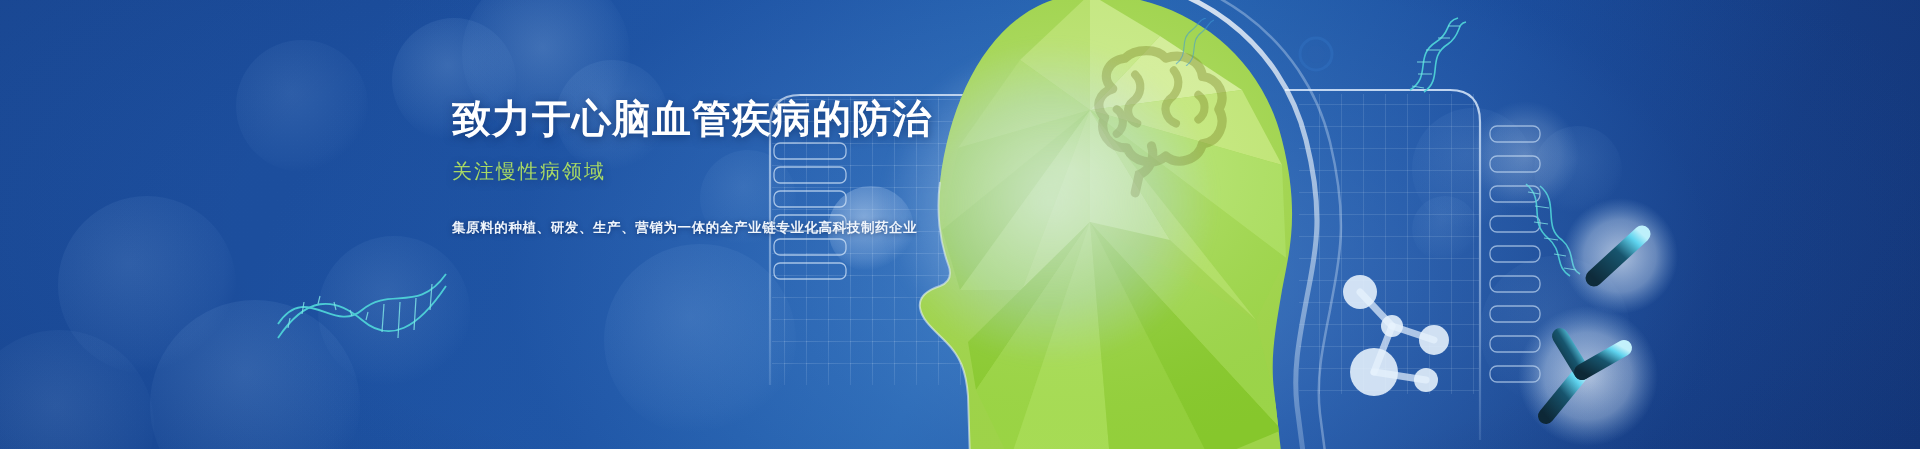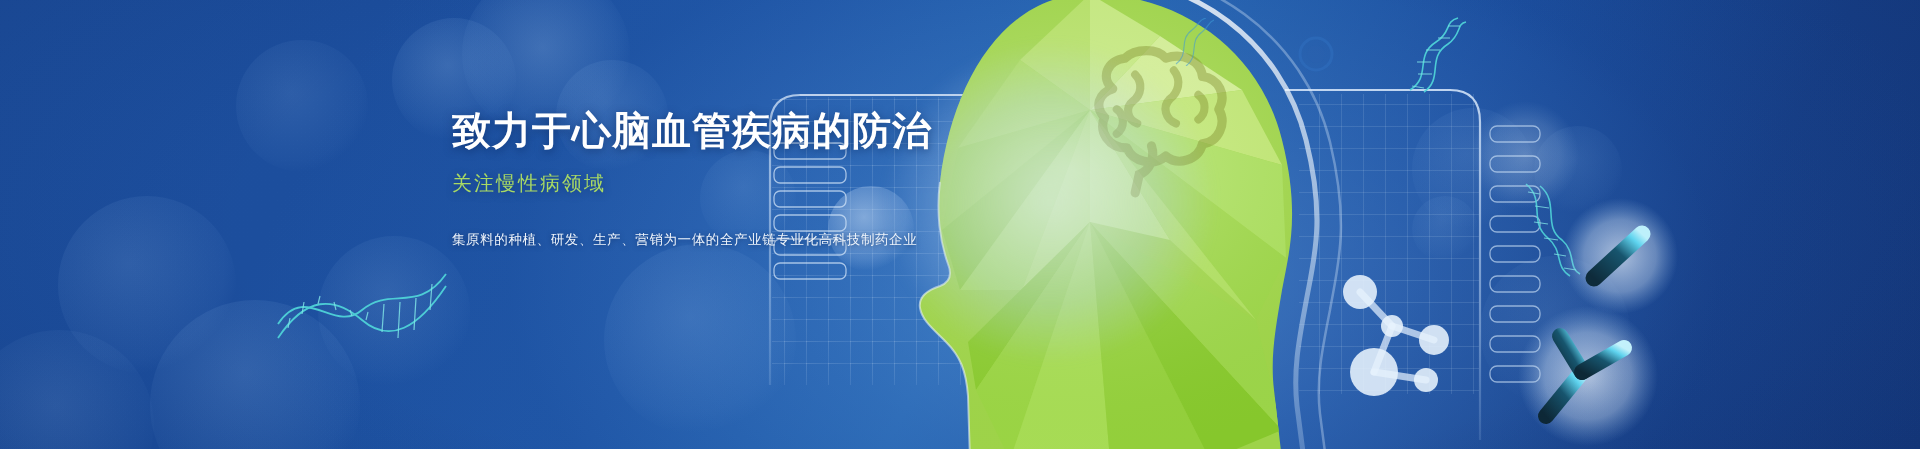--- a/index.html
+++ b/index.html
@@ -89,21 +89,20 @@
 
   
   .cell { position: absolute; pointer-events: none; }
 
   
   .copy {
     position: absolute;
     left: 452px;
     top: 96px;
     width: 700px;
-    margin-top: 12px;
   }
   .headline {
     font-size: 39px;
     font-weight: bold;
     color: #ffffff;
     letter-spacing: 1px;
     line-height: 46px;
     white-space: nowrap;
     text-shadow: 0 2px 9px rgba(8,34,85,0.55);
   }
@@ -113,21 +112,21 @@
     font-size: 20px;
     color: #a8d964;
     letter-spacing: 2px;
     line-height: 38px;
     white-space: nowrap;
     text-shadow: 0 2px 8px rgba(8,34,85,0.45);
   }
   .tagline {
     margin-top: 29px;
     font-size: 13.5px;
-    font-weight: normal;
+    font-weight: bold;
     color: #eef4fb;
     letter-spacing: 0.6px;
     white-space: nowrap;
     text-shadow: 0 1px 5px rgba(8,34,85,0.6);
   }
 </style>
 </head>
 <body>
 
 <div class="banner">

